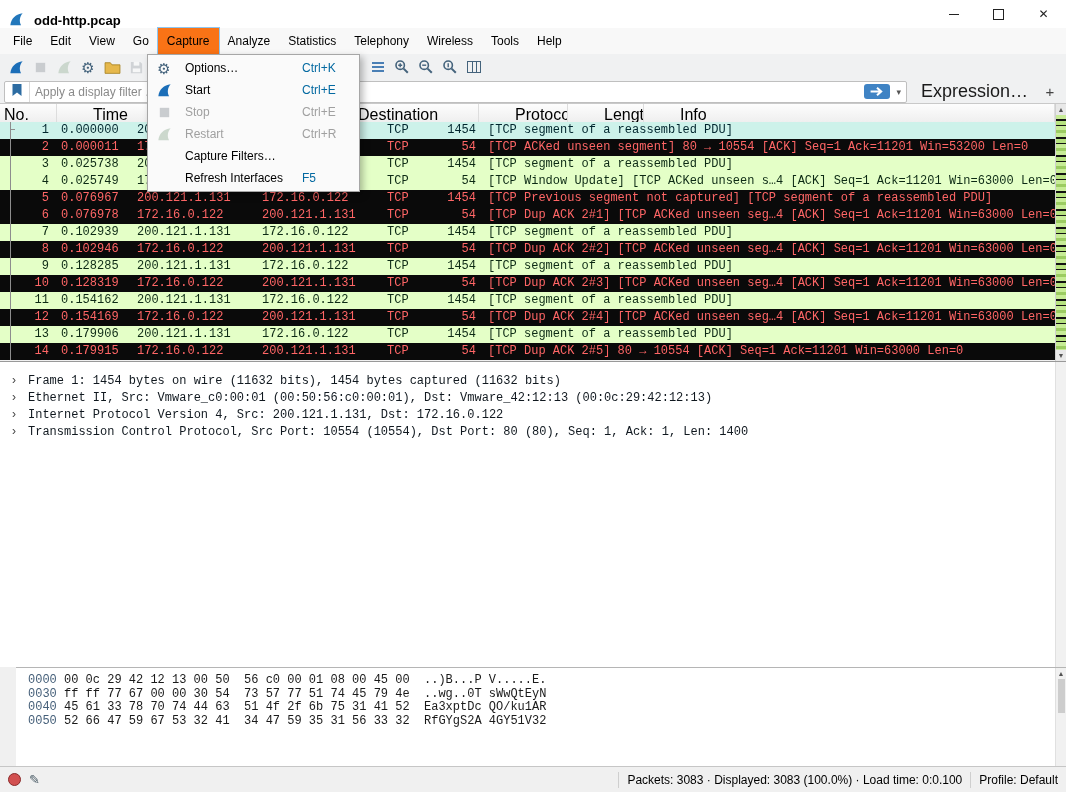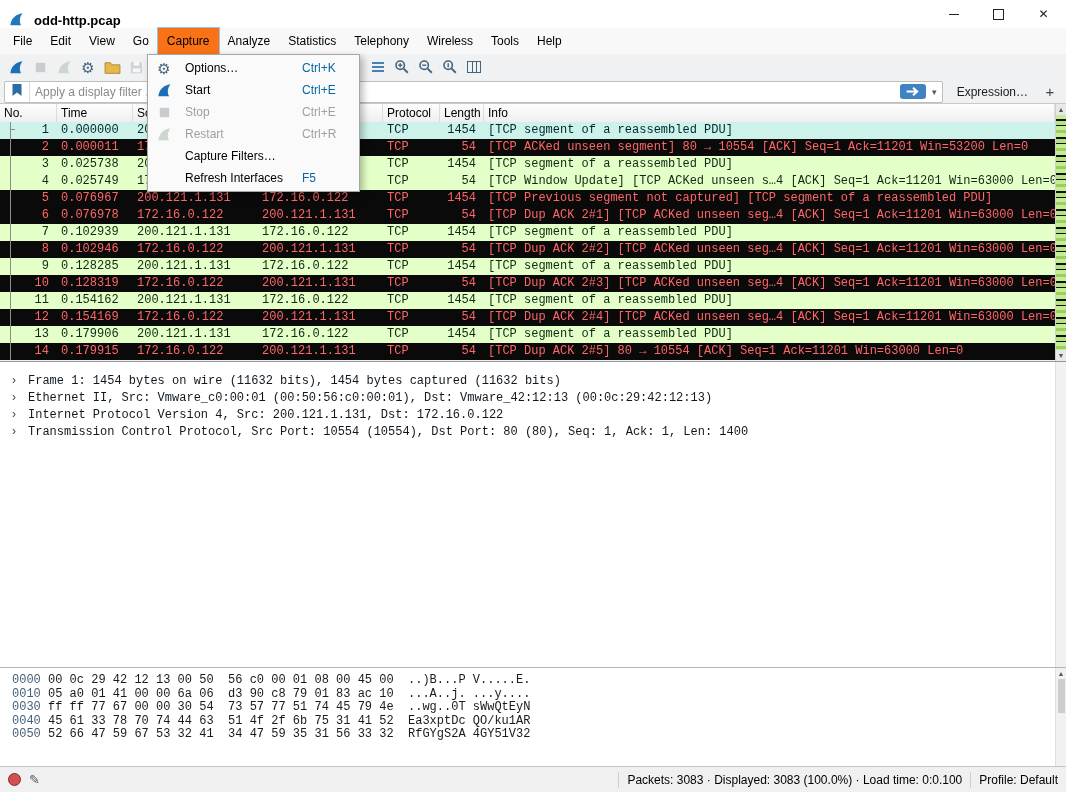--- a/index.html
+++ b/index.html
@@ -32,26 +32,26 @@
              border-bottom:1px solid #c9c9c9;display:flex;align-items:center;padding:0 4px;box-sizing:border-box;}
   #filter-input{flex:1;height:20px;background:#fff;border:1px solid #bfbfbf;border-radius:2px;
                 display:flex;align-items:center;}
   #bookmark-wrap{width:24px;align-self:stretch;border-right:1px solid #dadada;
                  display:flex;align-items:center;justify-content:center;}
   #filter-text{flex:1;border:0;outline:0;background:transparent;font:12px "Liberation Sans",sans-serif;padding:0 5px;}
   #filter-text::placeholder{color:#8a8a8a;}
   #apply-btn{width:26px;height:15px;background:#3f83c4;border-radius:3px;display:flex;
              align-items:center;justify-content:center;margin-right:1px;}
   #filter-caret{color:#555;font-size:9px;padding:0 5px;}
-  #expression-btn{margin-left:8px;font-size:12px;padding:2px 6px;color:#1a1a1a;}
+  #expression-btn{margin-left:8px;font-size:18px;padding:2px 6px;color:#1a1a1a;}
   #filter-add{width:20px;text-align:center;font-size:15px;color:#444;margin:0 2px 0 6px;}
   
   #plist-header{position:absolute;top:104px;left:0;right:11px;height:18px;
                 background:linear-gradient(#fdfdfd,#efefef);border-bottom:1px solid #cfcfcf;
-                display:flex;font-size:12px;white-space:nowrap;}
+                display:flex;font-size:16px;white-space:nowrap;gap:32px;}
   #plist-header span{border-right:1px solid #dddddd;box-sizing:border-box;overflow:hidden;padding-top:2px;}
   #plist-header .c-no{text-align:left;padding-left:4px;}
   #plist-header .c-len{text-align:right;padding-left:4px;}
   #plist-rows{position:absolute;top:122px;left:0;right:11px;height:238px;background:#ffffff;
               font:12px "Liberation Mono","DejaVu Sans Mono",monospace;overflow:hidden;}
   .prow{display:flex;height:17px;line-height:17px;white-space:nowrap;}
   .prow span{overflow:hidden;flex-shrink:0;box-sizing:border-box;}
   .c-no{width:57px;text-align:right;padding-right:8px;}
   .c-time{width:76px;padding-left:4px;}
   .c-src{width:125px;padding-left:4px;}
@@ -74,21 +74,21 @@
   #details{position:absolute;top:361px;left:0;right:0;height:306px;background:#ffffff;
            border-top:1px solid #999;box-sizing:border-box;}
   #details-rows{padding-top:10px;font:12px "Liberation Mono","DejaVu Sans Mono",monospace;color:#10181f;}
   .drow{height:17px;line-height:17px;padding-left:12px;white-space:pre;}
   .expander{display:inline-block;width:16px;color:#444;font-family:"Liberation Sans",sans-serif;}
   .vscroll{position:absolute;right:0;width:11px;background:#f1f1f1;border-left:1px solid #e0e0e0;box-sizing:border-box;}
   #details-scroll{top:362px;height:305px;}
   #hex-scroll{top:668px;height:98px;}
   .sb-thumb{margin:0 auto;width:7px;background:#cdcdcd;}
   
-  #hexpane{position:absolute;top:667px;left:0;right:0;height:99px;background:#ffffff;
+  #hexpane{position:absolute;top:667px;left:16px;right:0;height:99px;background:#ffffff;
            border-top:1px solid #b5b5b5;box-sizing:border-box;}
   #hex-rows{padding-top:6px;font:12px "Liberation Mono","DejaVu Sans Mono",monospace;color:#1a1a1a;}
   .hrow{height:13.5px;line-height:13.5px;white-space:pre;padding-left:12px;}
   .h-off{display:inline-block;width:36px;color:#46607a;}
   .h-hex{display:inline-block;width:360px;}
   .h-ascii{display:inline-block;}
   
   #statusbar{position:absolute;left:0;top:766px;right:0;height:26px;background:#f0f0f0;
              border-top:1px solid #c6c6c6;box-sizing:border-box;display:flex;align-items:center;
              font-size:12px;padding:0 8px;gap:8px;}
@@ -412,21 +412,20 @@
         <div class="drow"><span class="expander">›</span><span>Ethernet II, Src: Vmware_c0:00:01 (00:50:56:c0:00:01), Dst: Vmware_42:12:13 (00:0c:29:42:12:13)</span></div>
         <div class="drow"><span class="expander">›</span><span>Internet Protocol Version 4, Src: 200.121.1.131, Dst: 172.16.0.122</span></div>
         <div class="drow"><span class="expander">›</span><span>Transmission Control Protocol, Src Port: 10554 (10554), Dst Port: 80 (80), Seq: 1, Ack: 1, Len: 1400</span></div>
       </div>
   </div>
   <div id="details-scroll" class="vscroll"></div>
 
   <div id="hexpane">
     <div id="hex-rows">
         <div class="hrow"><span class="h-off">0000</span><span class="h-hex">00 0c 29 42 12 13 00 50  56 c0 00 01 08 00 45 00</span><span class="h-ascii">..)B...P V.....E.</span></div>
-        <div class="hrow"><span class="h-off">0010</span><span class="h-hex">05 a0 01 41 00 00 6a 06  d3 90 c8 79 01 83 ac 10</span><span class="h-ascii">...A..j. ...y....</span></div>
         <div class="hrow"><span class="h-off">0030</span><span class="h-hex">ff ff 77 67 00 00 30 54  73 57 77 51 74 45 79 4e</span><span class="h-ascii">..wg..0T sWwQtEyN</span></div>
         <div class="hrow"><span class="h-off">0040</span><span class="h-hex">45 61 33 78 70 74 44 63  51 4f 2f 6b 75 31 41 52</span><span class="h-ascii">Ea3xptDc QO/ku1AR</span></div>
         <div class="hrow"><span class="h-off">0050</span><span class="h-hex">52 66 47 59 67 53 32 41  34 47 59 35 31 56 33 32</span><span class="h-ascii">RfGYgS2A 4GY51V32</span></div>
       </div>
   </div>
   <div id="hex-scroll" class="vscroll">
     <div class="sb-arrow">▲</div>
     <div class="sb-thumb" style="height:34px"></div>
   </div>
 

